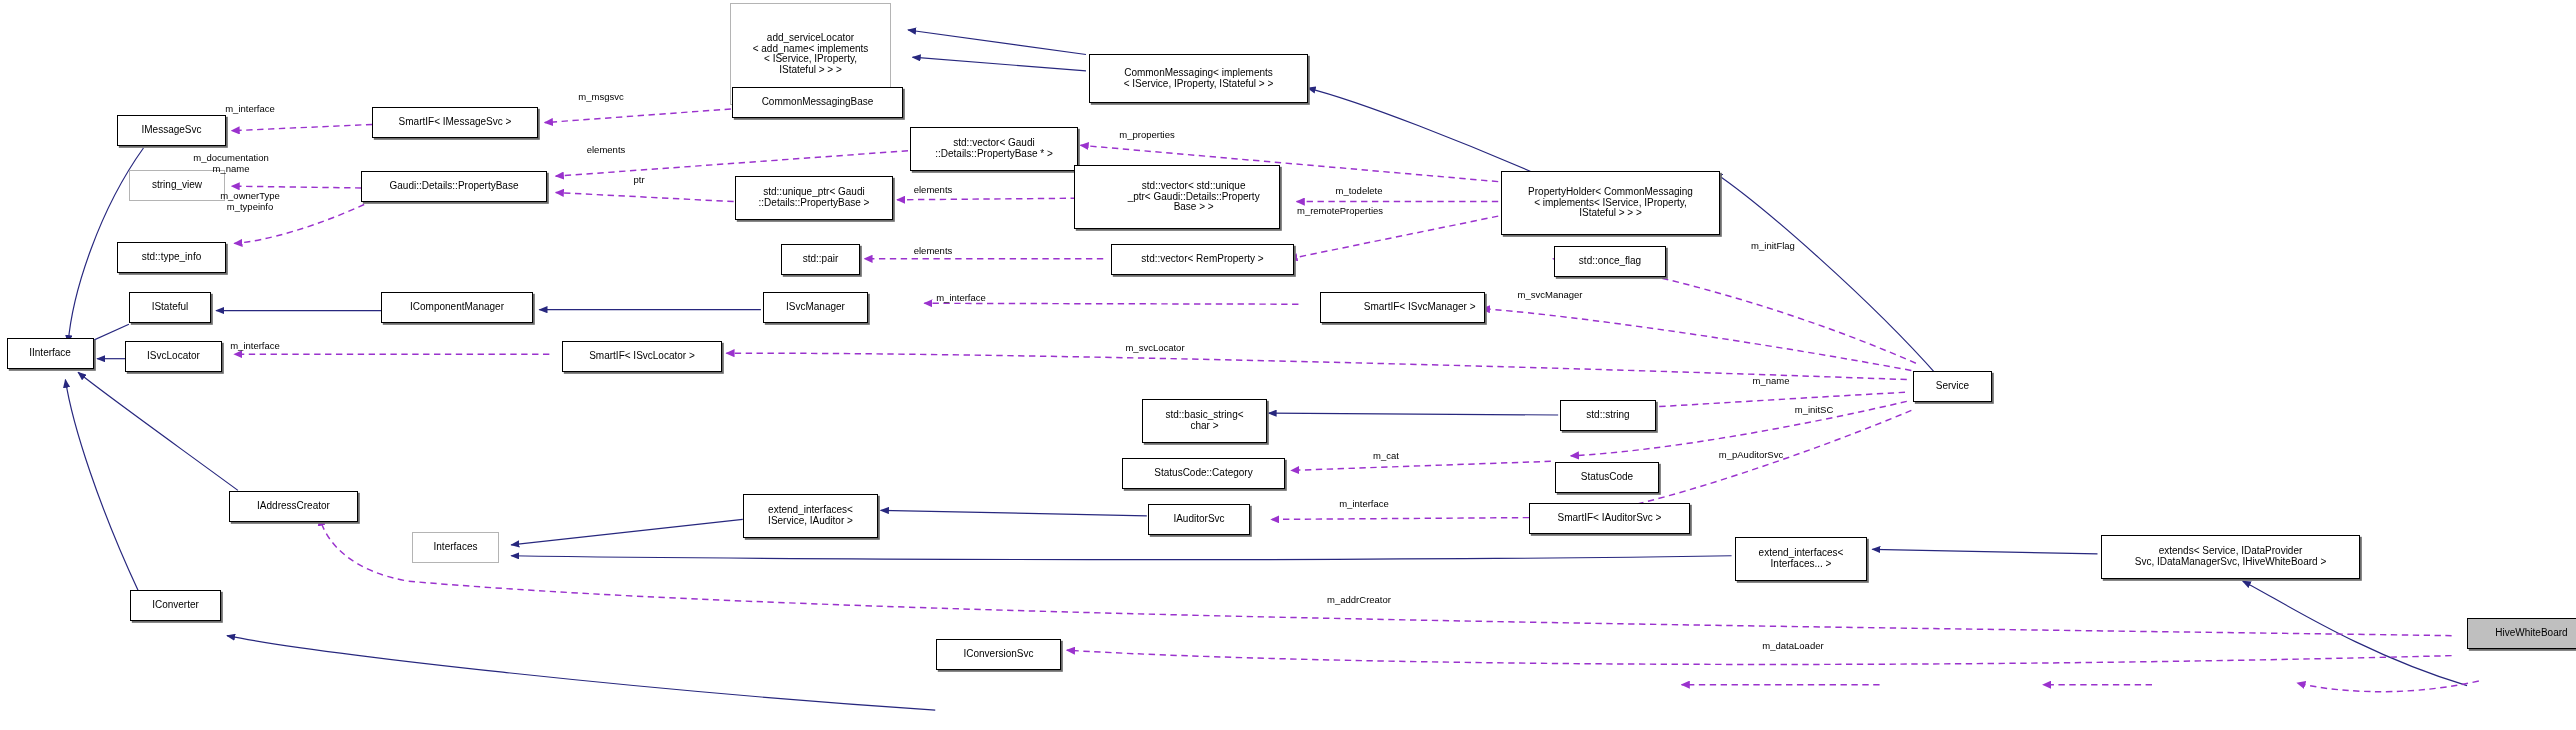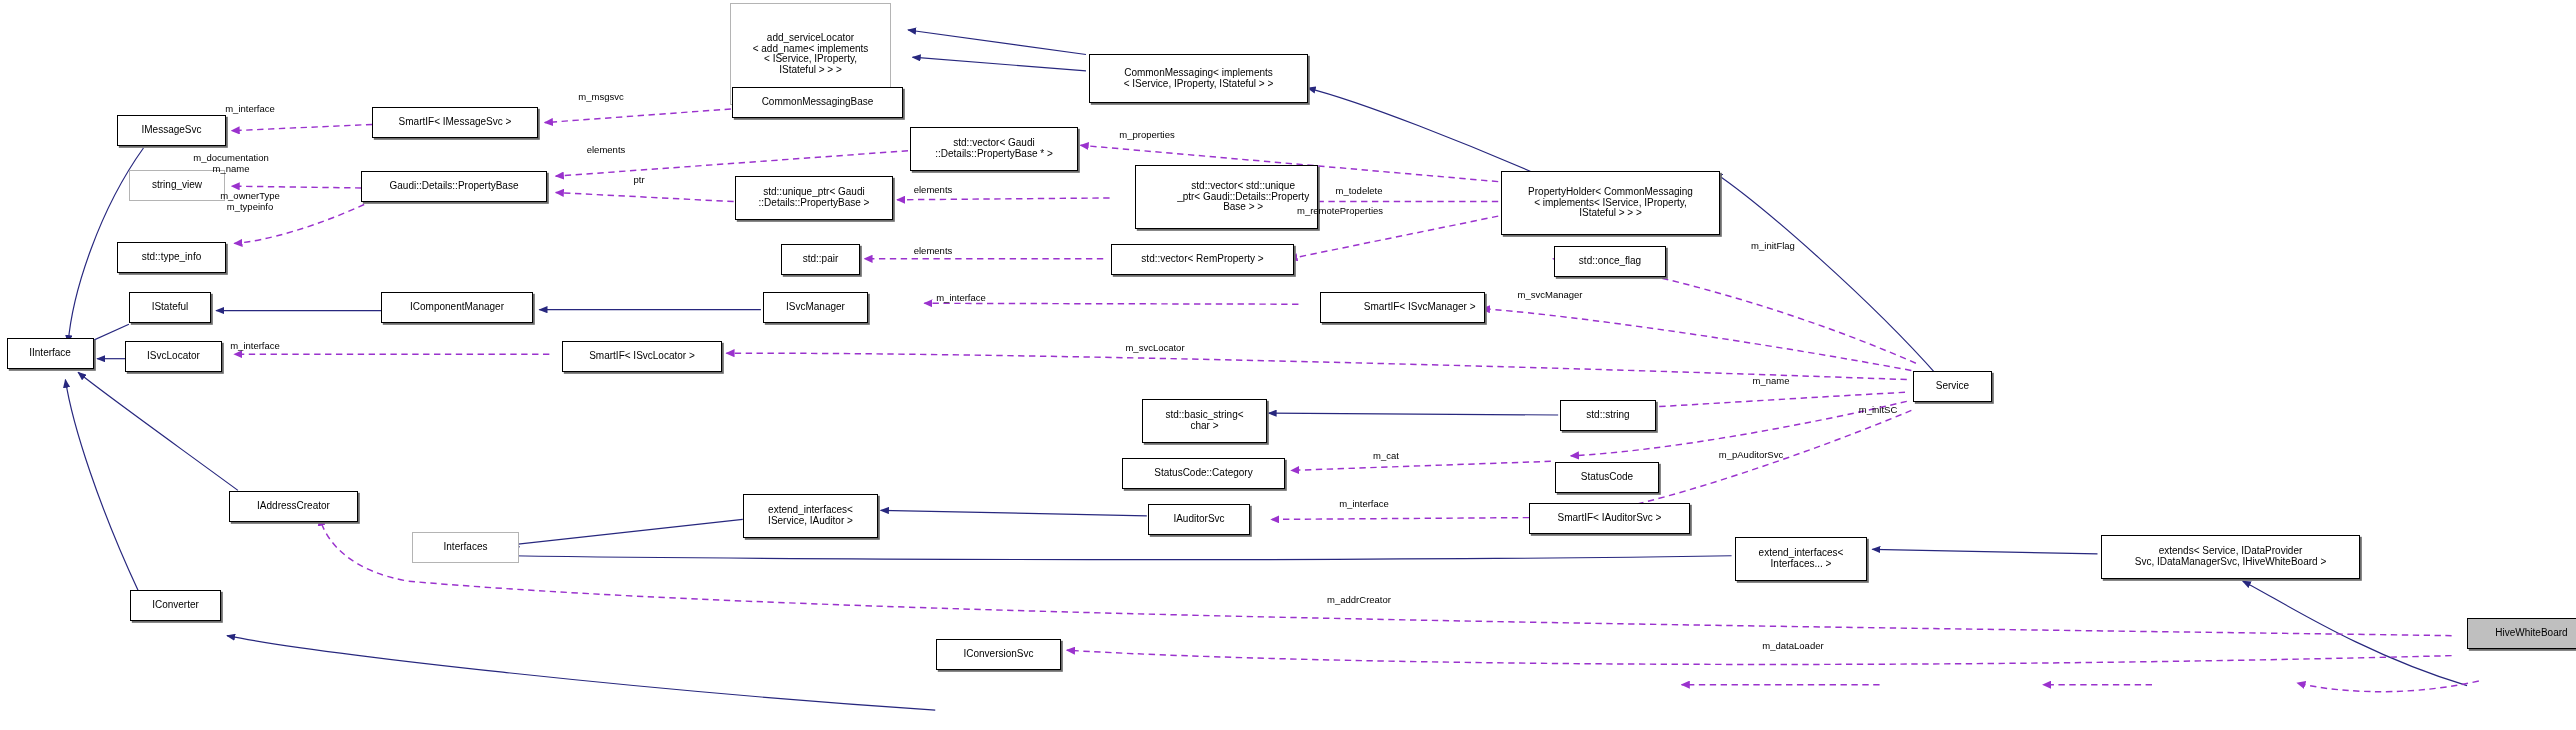--- a/index.html
+++ b/index.html
@@ -137,21 +137,21 @@
 &lt; IService, IProperty, IStateful &gt; &gt;</span></div>
       <div class="node shadow" style="left: 117px; top: 115px; width: 109px; height: 31px;"><span>IMessageSvc</span></div>
       <div class="node shadow" style="left: 372px; top: 107px; width: 166px; height: 31px;"><span>SmartIF&lt; IMessageSvc &gt;</span></div>
       <div class="node shadow" style="left: 732px; top: 87px; width: 171px; height: 31px;"><span>CommonMessagingBase</span></div>
       <div class="node shadow" style="left: 910px; top: 127px; width: 168px; height: 44px;"><span>std::vector&lt; Gaudi
 ::Details::PropertyBase * &gt;</span></div>
       <div class="node grey" style="left: 129px; top: 170px; width: 96px; height: 31px;"><span>string_view</span></div>
       <div class="node shadow" style="left: 361px; top: 171px; width: 186px; height: 31px;"><span>Gaudi::Details::PropertyBase</span></div>
       <div class="node shadow" style="left: 735px; top: 176px; width: 158px; height: 44px;"><span>std::unique_ptr&lt; Gaudi
 ::Details::PropertyBase &gt;</span></div>
-      <div class="node shadow" style="left: 1135px; top: 165px; width: 183px; height: 64px; padding-left: 36px;"><span>std::vector&lt; std::unique
+      <div class="node shadow" style="left: 1074px; top: 165px; width: 206px; height: 64px; padding-left: 36px;"><span>std::vector&lt; std::unique
 _ptr&lt; Gaudi::Details::Property
 Base &gt; &gt;</span></div>
       <div class="node shadow" style="left: 1501px; top: 171px; width: 219px; height: 64px;"><span>PropertyHolder&lt; CommonMessaging
 &lt; implements&lt; IService, IProperty,
 IStateful &gt; &gt; &gt;</span></div>
       <div class="node shadow" style="left: 117px; top: 222px; width: 109px; height: 31px; margin-top: 20px;"><span>std::type_info</span></div>
       <div class="node shadow" style="left: 1554px; top: 246px; width: 112px; height: 31px;"><span>std::once_flag</span></div>
       <div class="node shadow" style="left: 781px; top: 244px; width: 79px; height: 31px;"><span>std::pair</span></div>
       <div class="node shadow" style="left: 1111px; top: 244px; width: 183px; height: 31px;"><span>std::vector&lt; RemProperty &gt;</span></div>
       <div class="node shadow" style="left: 129px; top: 292px; width: 82px; height: 31px;"><span>IStateful</span></div>
@@ -165,21 +165,21 @@
       <div class="node shadow" style="left: 1142px; top: 399px; width: 125px; height: 44px;"><span>std::basic_string&lt;
 char &gt;</span></div>
       <div class="node shadow" style="left: 1560px; top: 400px; width: 96px; height: 31px;"><span>std::string</span></div>
       <div class="node shadow" style="left: 1122px; top: 458px; width: 163px; height: 31px;"><span>StatusCode::Category</span></div>
       <div class="node shadow" style="left: 1555px; top: 450px; width: 104px; height: 31px; margin-top: 12px;"><span>StatusCode</span></div>
       <div class="node shadow" style="left: 229px; top: 491px; width: 129px; height: 31px;"><span>IAddressCreator</span></div>
       <div class="node shadow" style="left: 743px; top: 494px; width: 135px; height: 44px;"><span>extend_interfaces&lt;
 IService, IAuditor &gt;</span></div>
       <div class="node shadow" style="left: 1148px; top: 504px; width: 102px; height: 31px;"><span>IAuditorSvc</span></div>
       <div class="node shadow" style="left: 1529px; top: 503px; width: 161px; height: 31px;"><span>SmartIF&lt; IAuditorSvc &gt;</span></div>
-      <div class="node grey" style="left: 412px; top: 532px; width: 107px; height: 31px;"><span>Interfaces</span></div>
+      <div class="node grey" style="left: 412px; top: 532px; width: 87px; height: 31px;"><span>Interfaces</span></div>
       <div class="node shadow" style="left: 1735px; top: 537px; width: 132px; height: 44px;"><span>extend_interfaces&lt;
 Interfaces... &gt;</span></div>
       <div class="node shadow" style="left: 2101px; top: 535px; width: 259px; height: 44px;"><span>extends&lt; Service, IDataProvider
 Svc, IDataManagerSvc, IHiveWhiteBoard &gt;</span></div>
       <div class="node shadow" style="left: 130px; top: 590px; width: 91px; height: 31px;"><span>IConverter</span></div>
       <div class="node filled" style="left: 2467px; top: 618px; width: 129px; height: 31px;"><span>HiveWhiteBoard</span></div>
       <div class="node shadow" style="left: 936px; top: 639px; width: 125px; height: 31px;"><span>IConversionSvc</span></div>
     </div>
   <div id="labels">
       <div class="edge-label" style="left: 601px; top: 92px; transform: translate(-50%, 0px);">m_msgsvc</div>
@@ -194,21 +194,21 @@
       <div class="edge-label" style="left: 250px; top: 191px; transform: translate(-50%, 0px);">m_ownerType
 m_typeinfo</div>
       <div class="edge-label" style="left: 1340px; top: 206px; transform: translate(-50%, 0px);">m_remoteProperties</div>
       <div class="edge-label" style="left: 1773px; top: 241px; transform: translate(-50%, 0px);">m_initFlag</div>
       <div class="edge-label" style="left: 933px; top: 246px; transform: translate(-50%, 0px);">elements</div>
       <div class="edge-label" style="left: 1550px; top: 290px; transform: translate(-50%, 0px);">m_svcManager</div>
       <div class="edge-label" style="left: 961px; top: 293px; transform: translate(-50%, 0px);">m_interface</div>
       <div class="edge-label" style="left: 1155px; top: 343px; transform: translate(-50%, 0px);">m_svcLocator</div>
       <div class="edge-label" style="left: 255px; top: 341px; transform: translate(-50%, 0px);">m_interface</div>
       <div class="edge-label" style="left: 1771px; top: 376px; transform: translate(-50%, 0px);">m_name</div>
-      <div class="edge-label" style="left: 1878px; top: 405px; transform: translate(-50%, 0px); text-align: right;">m_initSC</div>
+      <div class="edge-label" style="left: 1814px; top: 405px; transform: translate(-50%, 0px); text-align: right;">m_initSC</div>
       <div class="edge-label" style="left: 1386px; top: 451px; transform: translate(-50%, 0px);">m_cat</div>
       <div class="edge-label" style="left: 1751px; top: 450px; transform: translate(-50%, 0px);">m_pAuditorSvc</div>
       <div class="edge-label" style="left: 1364px; top: 499px; transform: translate(-50%, 0px);">m_interface</div>
       <div class="edge-label" style="left: 1359px; top: 595px; transform: translate(-50%, 0px);">m_addrCreator</div>
       <div class="edge-label" style="left: 1793px; top: 641px; transform: translate(-50%, 0px);">m_dataLoader</div>
     </div>
 </div>
 
 
 </body></html>

